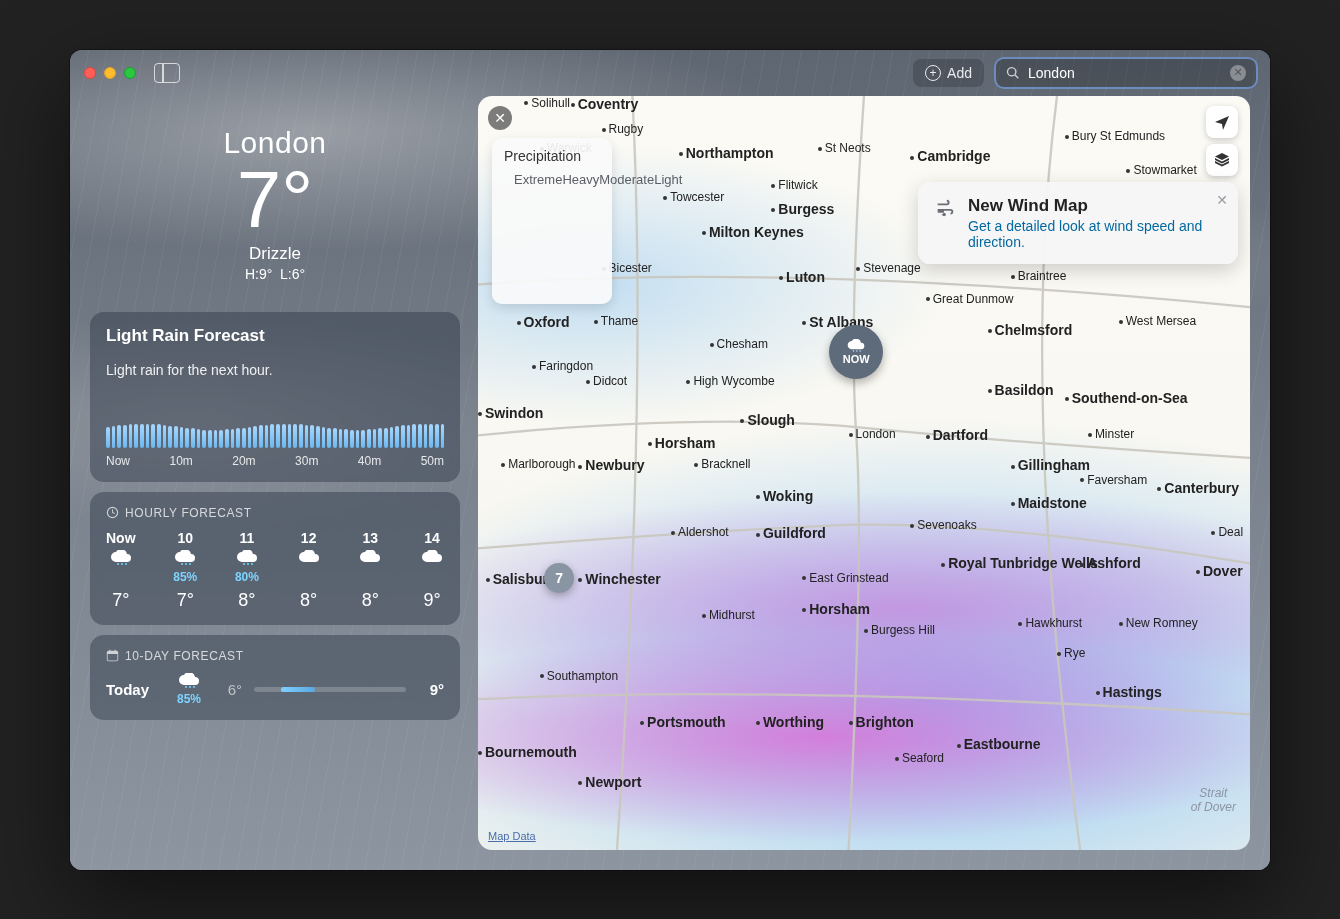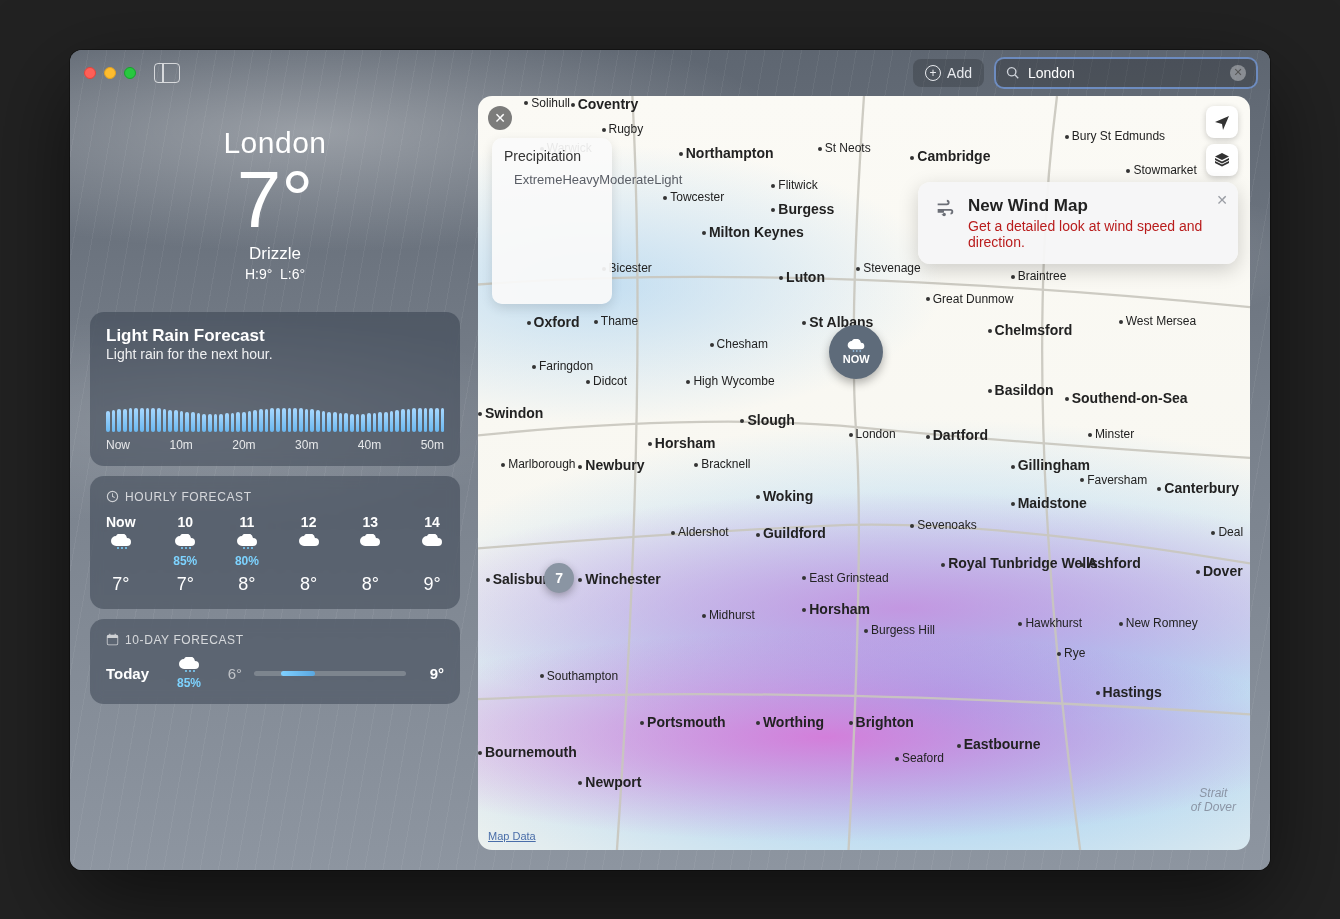--- a/index.html
+++ b/index.html
@@ -88,21 +88,21 @@
   .hilo { font-size: 14px; margin-top: 2px; }
 
   .card {
     background: rgba(30,40,55,.38);
     backdrop-filter: blur(6px);
     border-radius: 14px;
     padding: 14px 16px;
     margin-top: 10px;
   }
   .card-title { font-size: 17px; font-weight: 600; }
-  .card-sub { font-size: 14px; opacity: .9; margin-top: 0; }
+  .card-sub { font-size: 14px; opacity: .9; margin-top: 16px; }
   .minute-bars { margin-top: 18px; display:flex; gap:2px; height: 52px; align-items:flex-end;}
   .minute-bars span { flex:1; background: linear-gradient(#a7d8ff,#6bb8f0); border-radius: 2px; height: 50%; }
   .minute-axis { display:flex; justify-content:space-between; font-size:12px; opacity:.85; margin-top:6px;}
   
   .section-hdr { display:flex; align-items:center; gap:6px; font-size:12px; letter-spacing:.6px; color: rgba(255,255,255,.75); text-transform:uppercase; }
   .section-hdr svg { width:13px;height:13px;fill:rgba(255,255,255,.7); }
   .hourly-row { display:flex; justify-content:space-between; margin-top:10px; }
   .hour { text-align:center; font-size:14px; display:flex; flex-direction:column; align-items:center; gap:4px;}
   .hour .h-time { font-weight:600; font-size:14px;}
   .hour .h-pop { font-size:12px; color:#7dd3ff; font-weight:600;}
@@ -155,21 +155,21 @@
   .map-btn.locate{ top:10px; }
   .map-btn.layers{ top:48px; }
   .tooltip {
     position:absolute; top:86px; right:12px; width:320px;
     background: rgba(245,245,247,.95); border-radius:12px; padding:14px 16px;
     box-shadow:0 6px 20px rgba(0,0,0,.18); z-index:20;
     display:flex; gap:12px;
   }
   .tooltip .tt-icon{ font-size:20px; color:#6b6e76; padding-top:2px;}
   .tooltip .tt-title{ font-size:17px; font-weight:700; color:#222;}
-  .tooltip .tt-body{ font-size:14px; color:#b91c1c; margin-top:2px;}
+  .tooltip .tt-body{ font-size:14px; color:#0369a1; margin-top:2px;}
   .tooltip .tt-close{ position:absolute; top:10px; right:10px; color:#9a9da4; font-size:14px;}
   .now-pin{
     position:absolute; left:49%; top:34%; transform:translate(-50%,-50%);
     width:54px;height:54px;border-radius:50%;background:#5e6b7a;
     display:flex;flex-direction:column;align-items:center;justify-content:center;
     color:#fff;font-size:11px;font-weight:700;box-shadow:0 4px 10px rgba(0,0,0,.3);
     z-index:15;
   }
   .other-pin{
     position:absolute; left:10.5%; top:64%; transform:translate(-50%,-50%);
@@ -476,21 +476,21 @@
           <span class="place" style="left: 84%; top: 9%;">Stowmarket</span>
           <span class="place" style="left: 38%; top: 11%;">Flitwick</span>
           <span class="place" style="left: 24%; top: 12.5%;">Towcester</span>
           <span class="place bold" style="left: 38%; top: 14%;">Burgess</span>
           <span class="place bold" style="left: 29%; top: 17%;">Milton Keynes</span>
           <span class="place" style="left: 16%; top: 22%;">Bicester</span>
           <span class="place bold" style="left: 39%; top: 23%;">Luton</span>
           <span class="place" style="left: 49%; top: 22%;">Stevenage</span>
           <span class="place" style="left: 69%; top: 23%;">Braintree</span>
           <span class="place" style="left: 58%; top: 26%;">Great Dunmow</span>
-          <span class="place bold" style="left: 5%; top: 29%; margin-left: 10px;">Oxford</span>
+          <span class="place bold" style="left: 5%; top: 29%;">Oxford</span>
           <span class="place" style="left: 15%; top: 29%;">Thame</span>
           <span class="place bold" style="left: 42%; top: 29%;">St Albans</span>
           <span class="place bold" style="left: 66%; top: 30%;">Chelmsford</span>
           <span class="place" style="left: 83%; top: 29%;">West Mersea</span>
           <span class="place" style="left: 30%; top: 32%;">Chesham</span>
           <span class="place" style="left: 7%; top: 35%;">Faringdon</span>
           <span class="place" style="left: 14%; top: 37%;">Didcot</span>
           <span class="place" style="left: 27%; top: 37%;">High Wycombe</span>
           <span class="place bold" style="left: 66%; top: 38%;">Basildon</span>
           <span class="place bold" style="left: 76%; top: 39%;">Southend-on-Sea</span>

